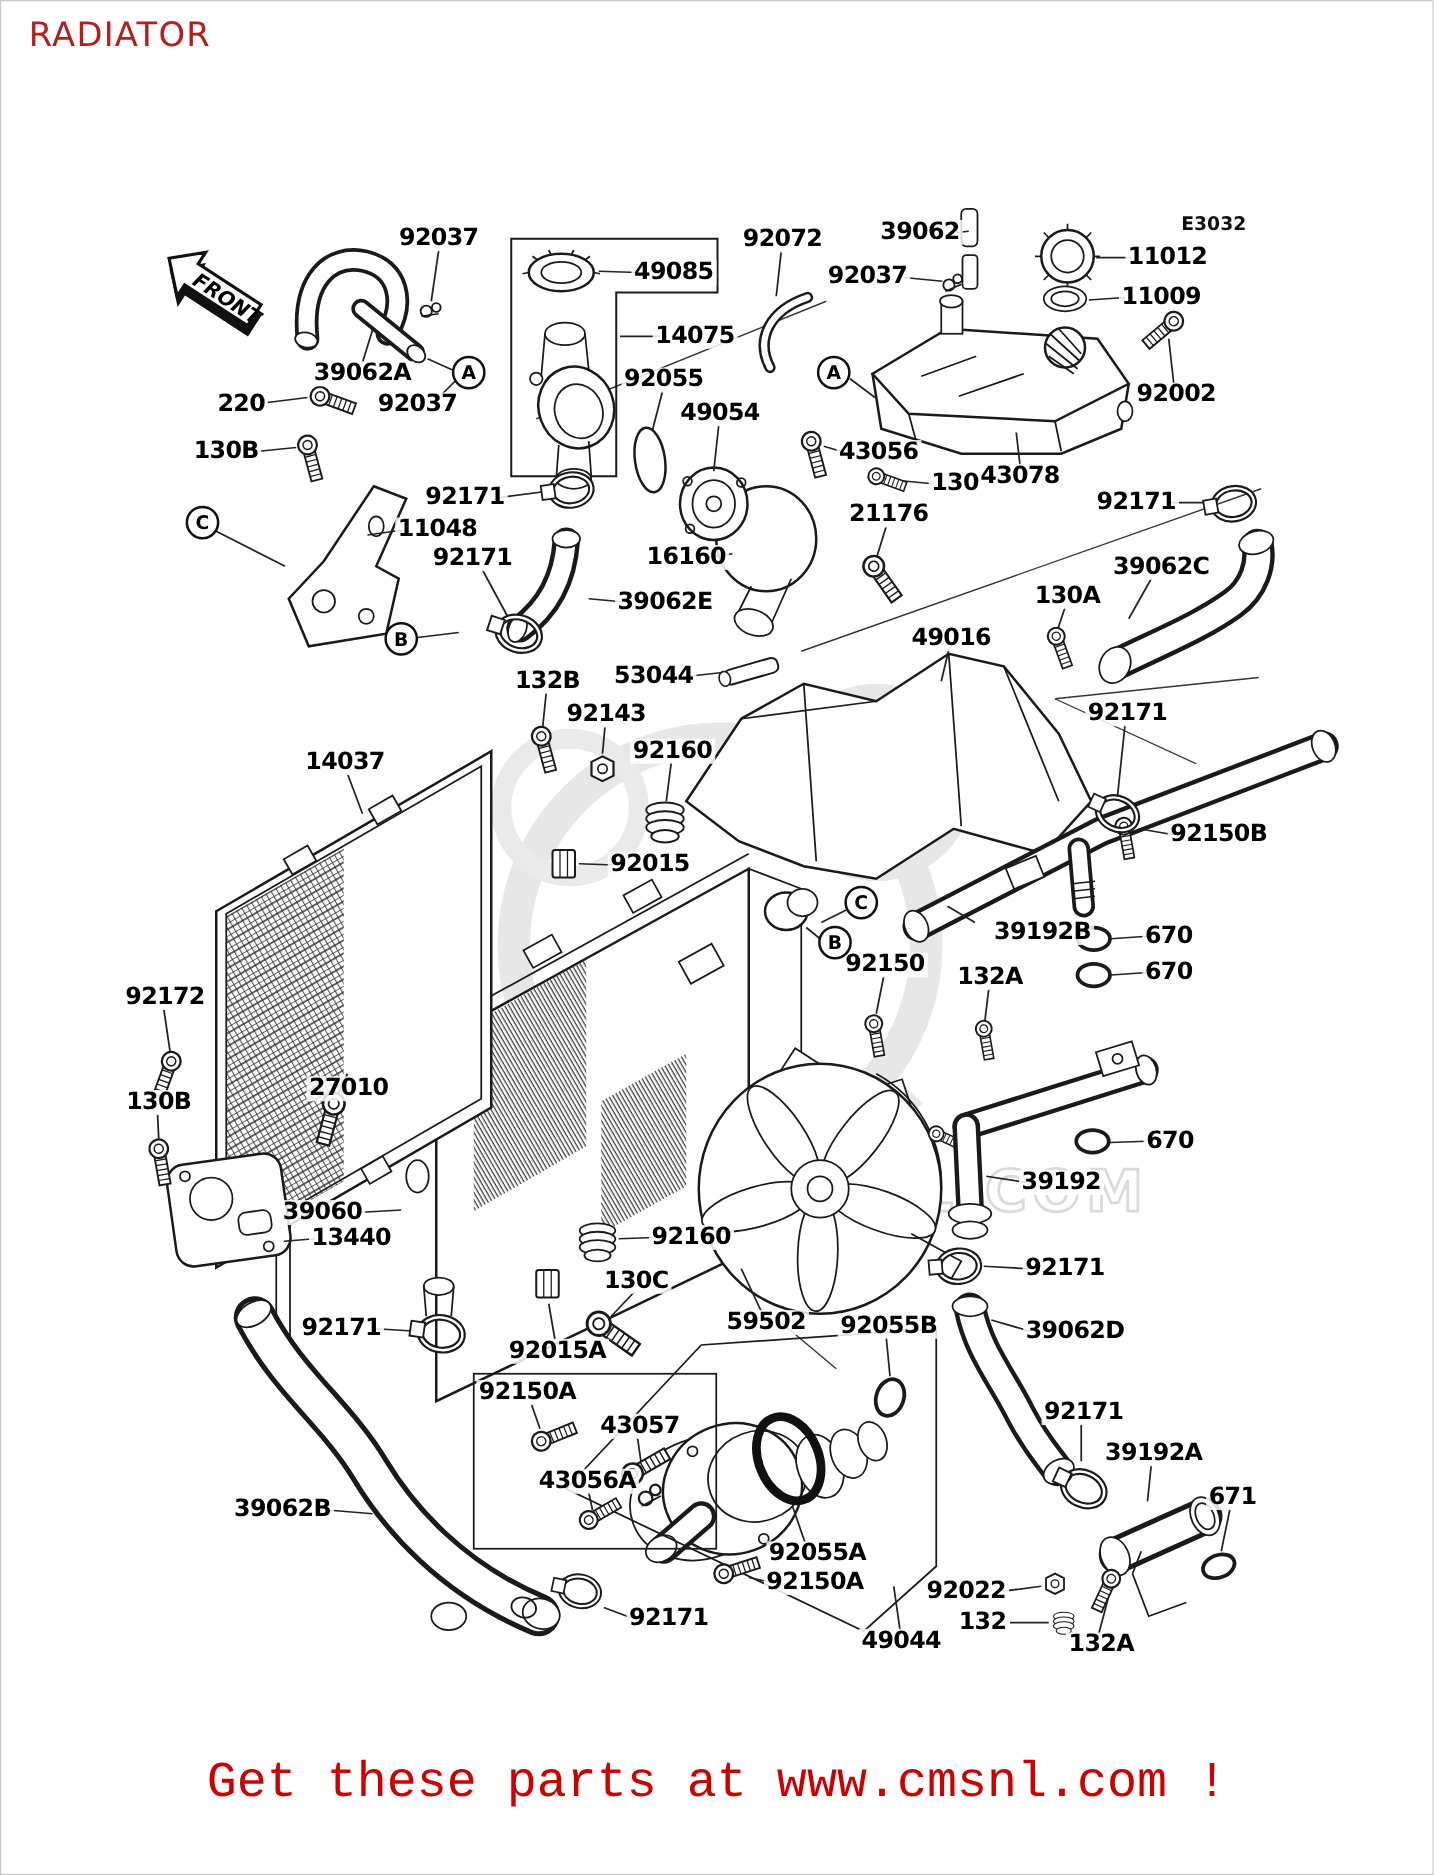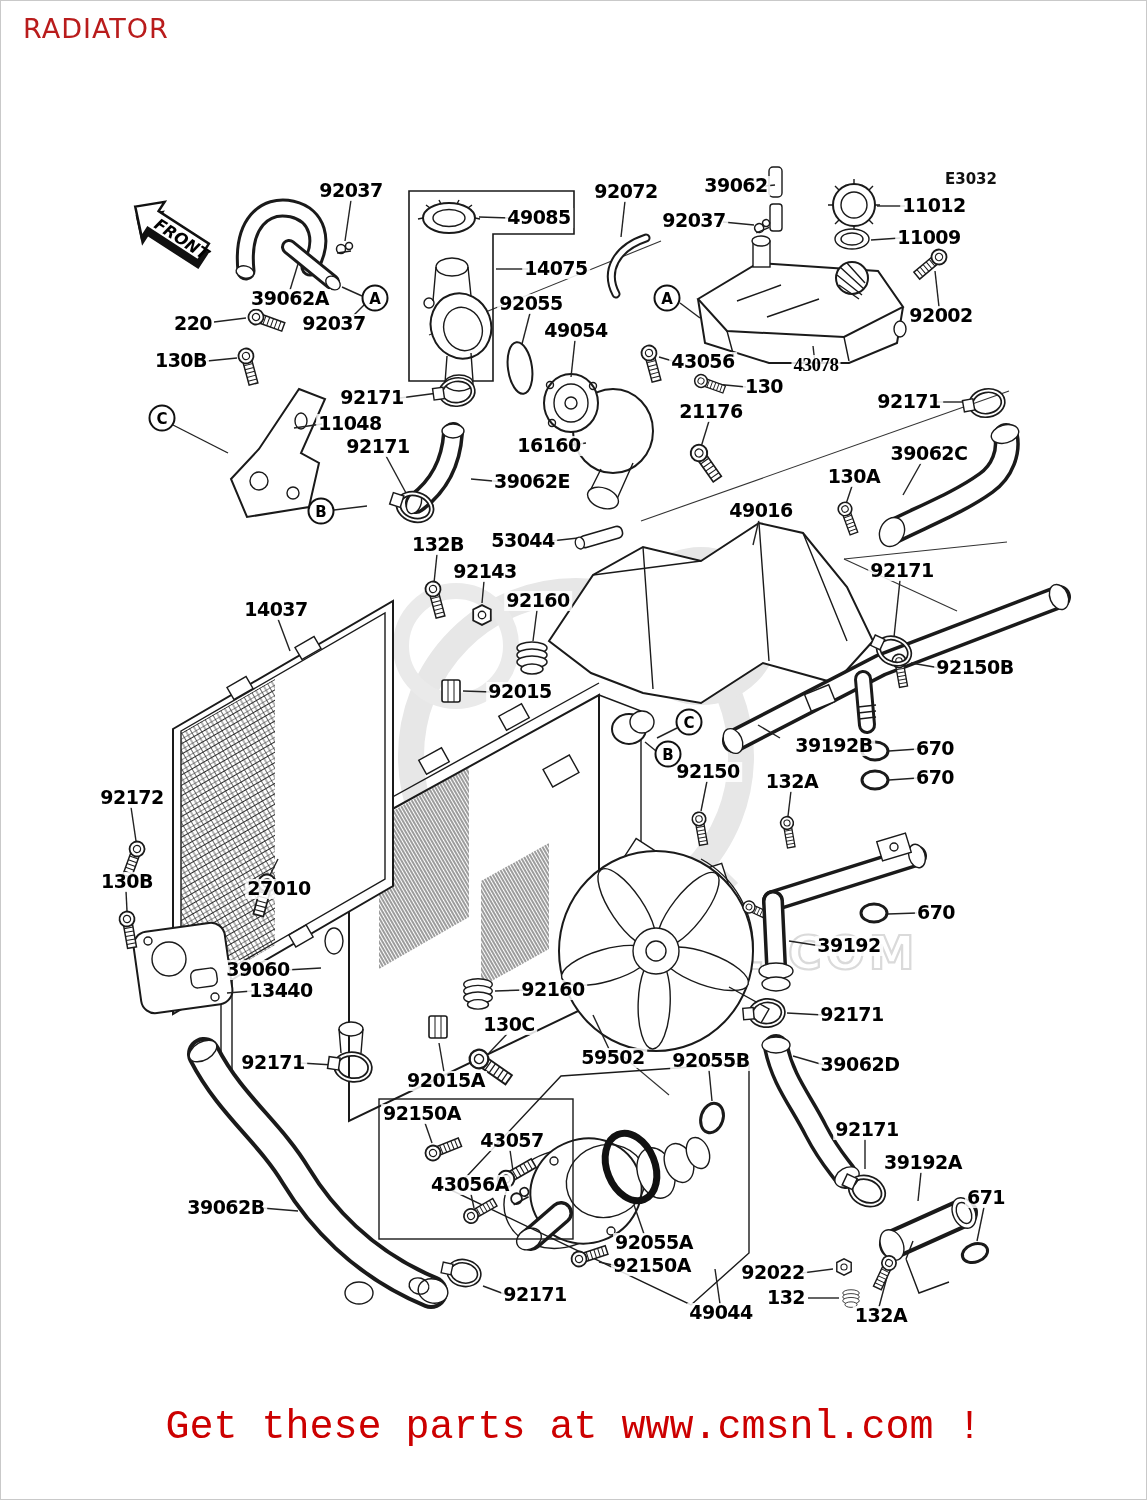--- a/index.html
+++ b/index.html
@@ -451,21 +451,21 @@
       <div class="part-label" style="left: 928px; top: 237px;">11009</div>
       <div class="part-label" style="left: 555px; top: 268px;">14075</div>
       <div class="part-label" style="left: 289px; top: 298px;">39062A</div>
       <div class="part-label" style="left: 530px; top: 303px;">92055</div>
       <div class="part-label" style="left: 940px; top: 315px;">92002</div>
       <div class="part-label" style="left: 192px; top: 323px;">220</div>
       <div class="part-label" style="left: 333px; top: 323px;">92037</div>
       <div class="part-label" style="left: 575px; top: 330px;">49054</div>
       <div class="part-label" style="left: 180px; top: 360px;">130B</div>
       <div class="part-label" style="left: 702px; top: 361px;">43056</div>
-      <div class="part-label" style="left: 815px; top: 364px; font-family: Liberation Serif, serif;">43078</div>
+      <div class="part-label" style="left: 815px; top: 380px;">43078</div>
       <div class="part-label" style="left: 763px; top: 386px;">130</div>
       <div class="part-label" style="left: 371px; top: 397px;">92171</div>
       <div class="part-label" style="left: 908px; top: 401px;">92171</div>
       <div class="part-label" style="left: 710px; top: 411px;">21176</div>
       <div class="part-label" style="left: 349px; top: 423px;">11048</div>
       <div class="part-label" style="left: 548px; top: 445px;">16160</div>
       <div class="part-label" style="left: 377px; top: 446px;">92171</div>
       <div class="part-label" style="left: 928px; top: 453px;">39062C</div>
       <div class="part-label" style="left: 853px; top: 476px;">130A</div>
       <div class="part-label" style="left: 531px; top: 481px;">39062E</div>
@@ -477,21 +477,21 @@
       <div class="part-label" style="left: 537px; top: 600px;">92160</div>
       <div class="part-label" style="left: 275px; top: 609px;">14037</div>
       <div class="part-label" style="left: 974px; top: 667px;">92150B</div>
       <div class="part-label" style="left: 519px; top: 691px;">92015</div>
       <div class="part-label" style="left: 810px; top: 745px; margin-left: 23px;">39192B</div>
       <div class="part-label" style="left: 934px; top: 748px;">670</div>
       <div class="part-label" style="left: 707px; top: 771px;">92150</div>
       <div class="part-label" style="left: 934px; top: 777px;">670</div>
       <div class="part-label" style="left: 791px; top: 781px;">132A</div>
       <div class="part-label" style="left: 131px; top: 797px;">92172</div>
-      <div class="part-label" style="left: 278px; top: 888px;">27010</div>
+      <div class="part-label" style="left: 278px; top: 870px;">27010</div>
       <div class="part-label" style="left: 126px; top: 881px;">130B</div>
       <div class="part-label" style="left: 935px; top: 912px;">670</div>
       <div class="part-label" style="left: 848px; top: 945px;">39192</div>
       <div class="part-label" style="left: 257px; top: 969px;">39060</div>
       <div class="part-label" style="left: 552px; top: 989px;">92160</div>
       <div class="part-label" style="left: 280px; top: 990px;">13440</div>
       <div class="part-label" style="left: 851px; top: 1014px;">92171</div>
       <div class="part-label" style="left: 508px; top: 1024px;">130C</div>
       <div class="part-label" style="left: 612px; top: 1057px;">59502</div>
       <div class="part-label" style="left: 710px; top: 1060px;">92055B</div>

